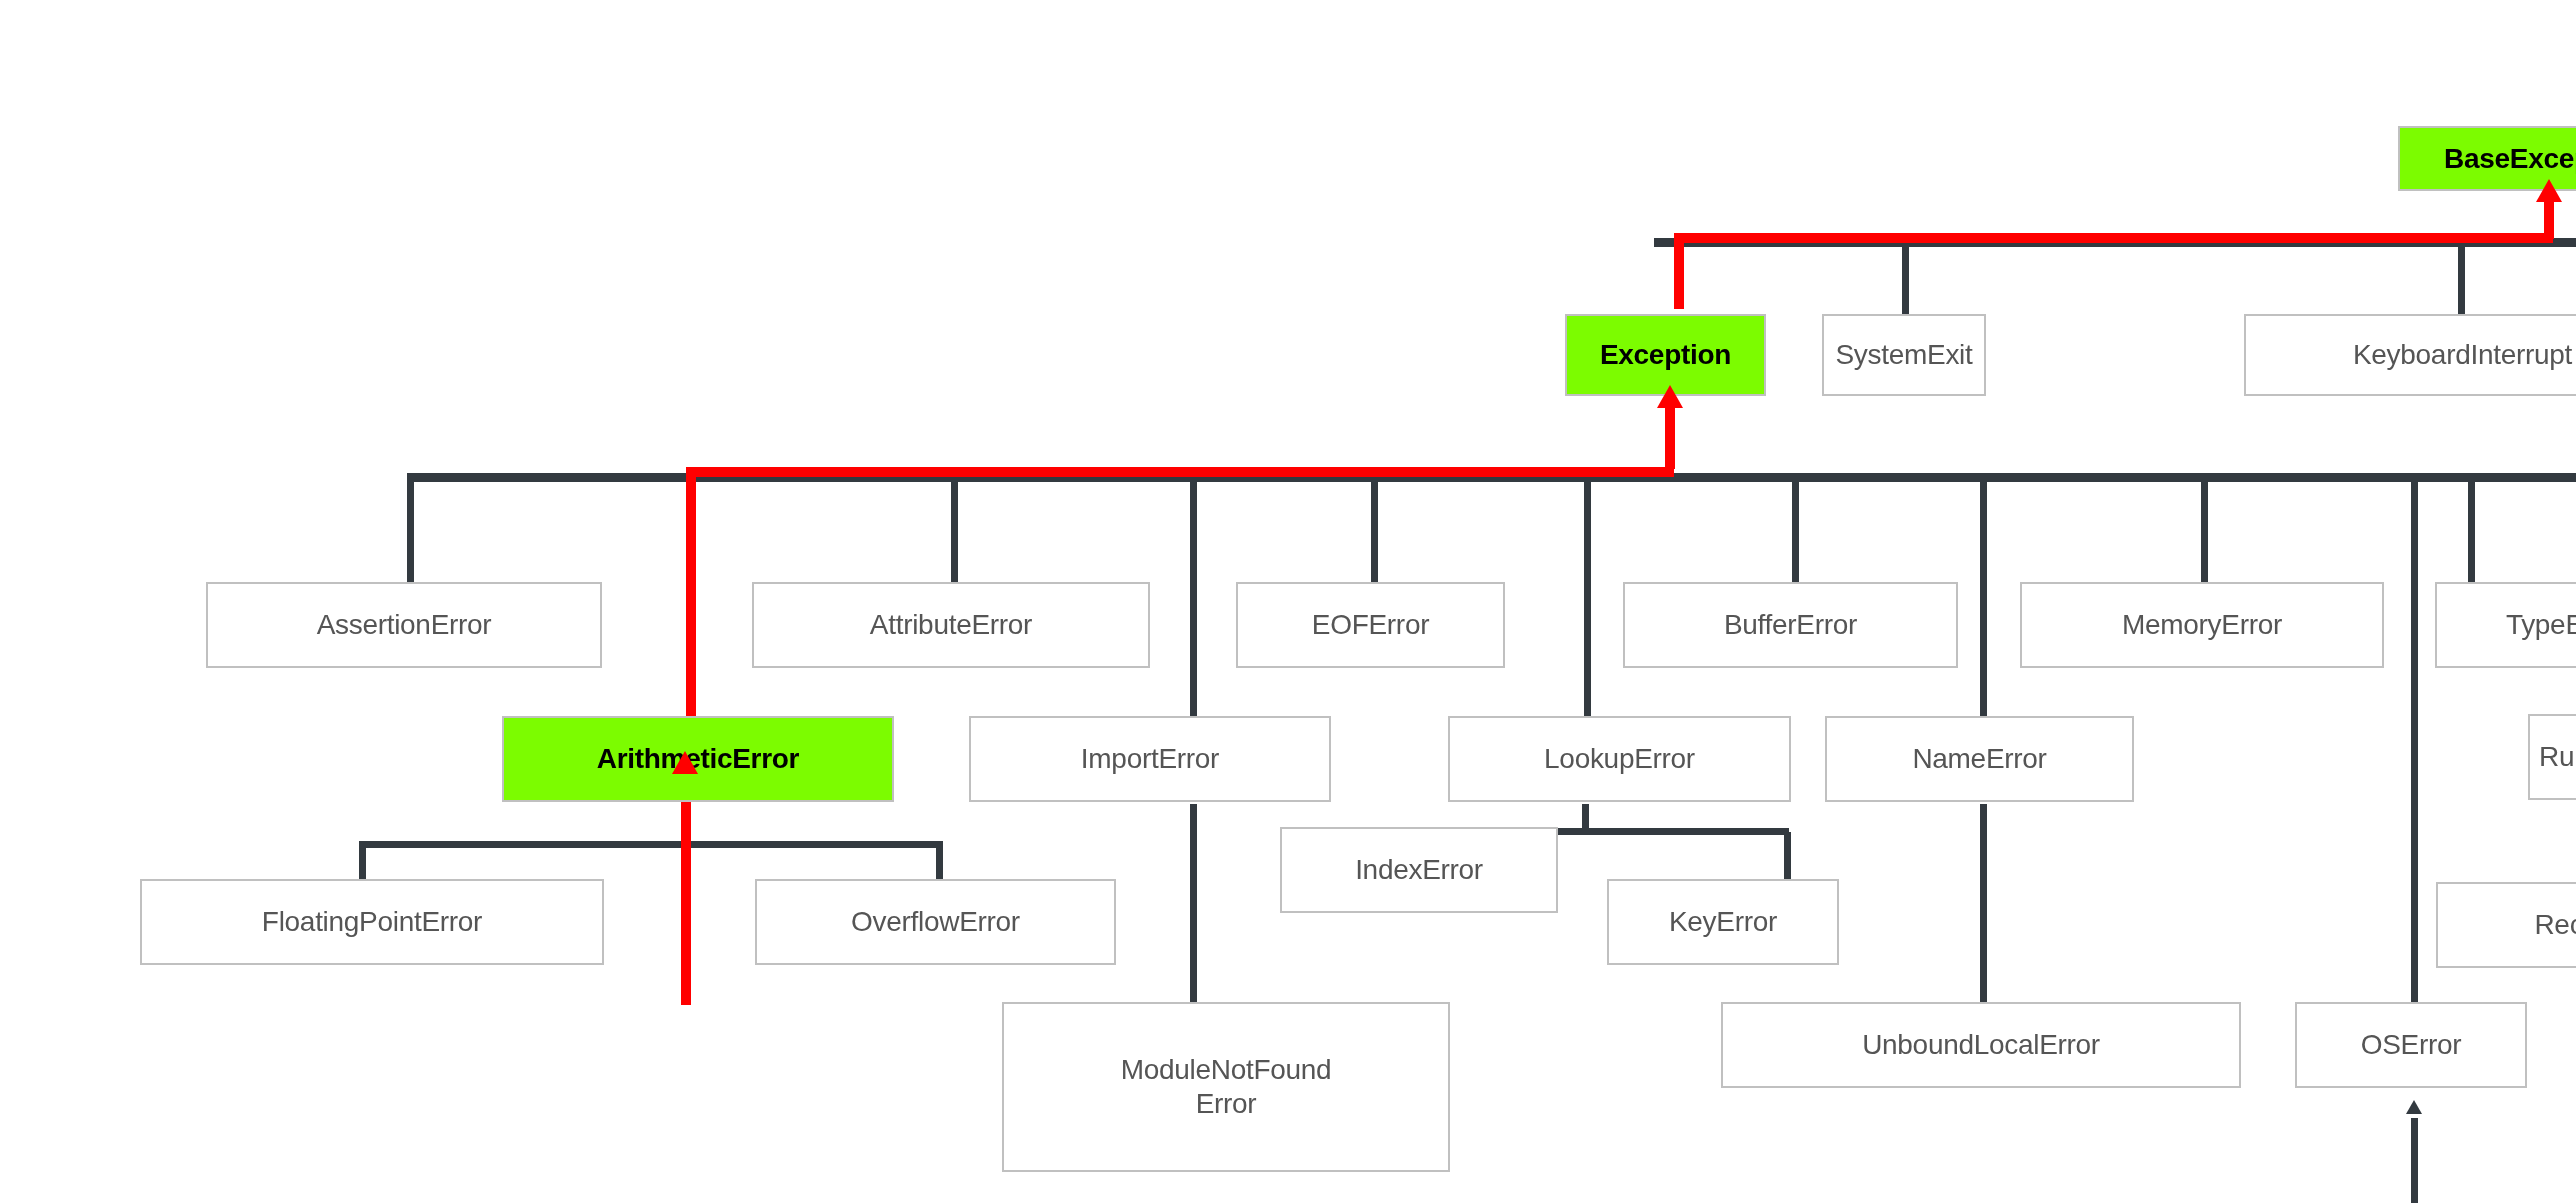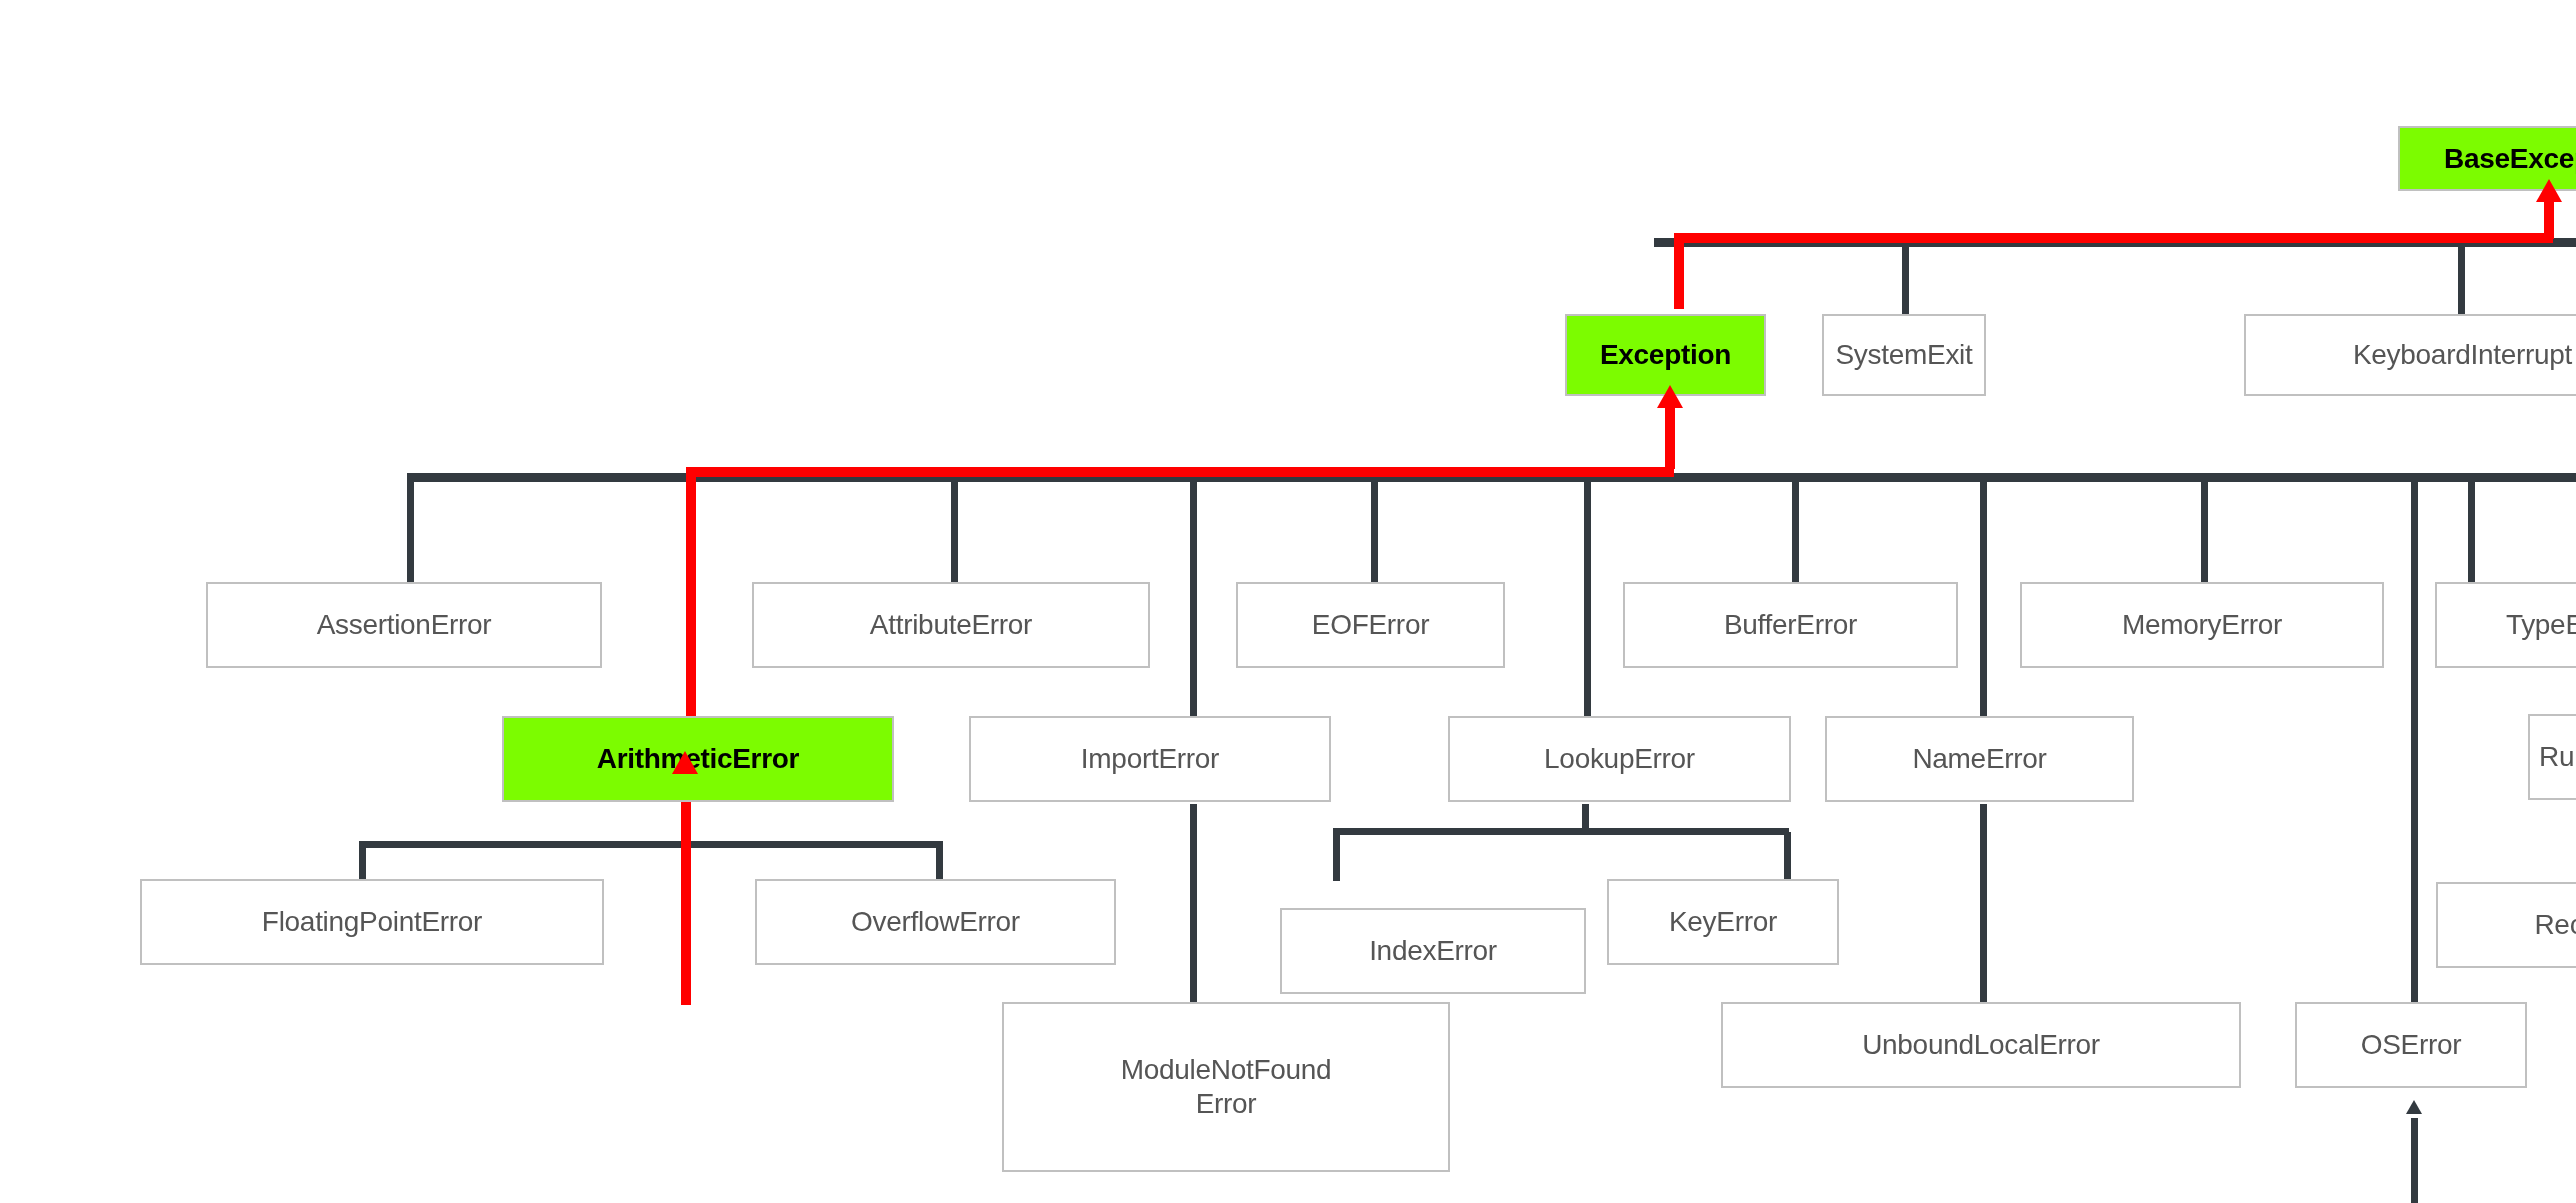--- a/index.html
+++ b/index.html
@@ -179,21 +179,21 @@
   <div class="node" style="left:2528px;top:714px;width:185px;height:86px;">
     <span>RuntimeError</span>
   </div>
 
   <div class="node" style="left:140px;top:879px;width:464px;height:86px;">
     <span>FloatingPointError</span>
   </div>
   <div class="node" style="left:755px;top:879px;width:361px;height:86px;">
     <span>OverflowError</span>
   </div>
-  <div class="node" style="left:1280px;top:908px;width:306px;height:86px;">
+  <div class="node" style="left:1280px;top:827px;width:278px;height:86px;">
     <span>IndexError</span>
   </div>
   <div class="node" style="left:1607px;top:879px;width:232px;height:86px;">
     <span>KeyError</span>
   </div>
   <div class="node" style="left:2436px;top:882px;width:381px;height:86px;">
     <span>RecursionError</span>
   </div>
 
   <div class="node two-line" style="left:966px;top:1002px;width:448px;height:170px;">

